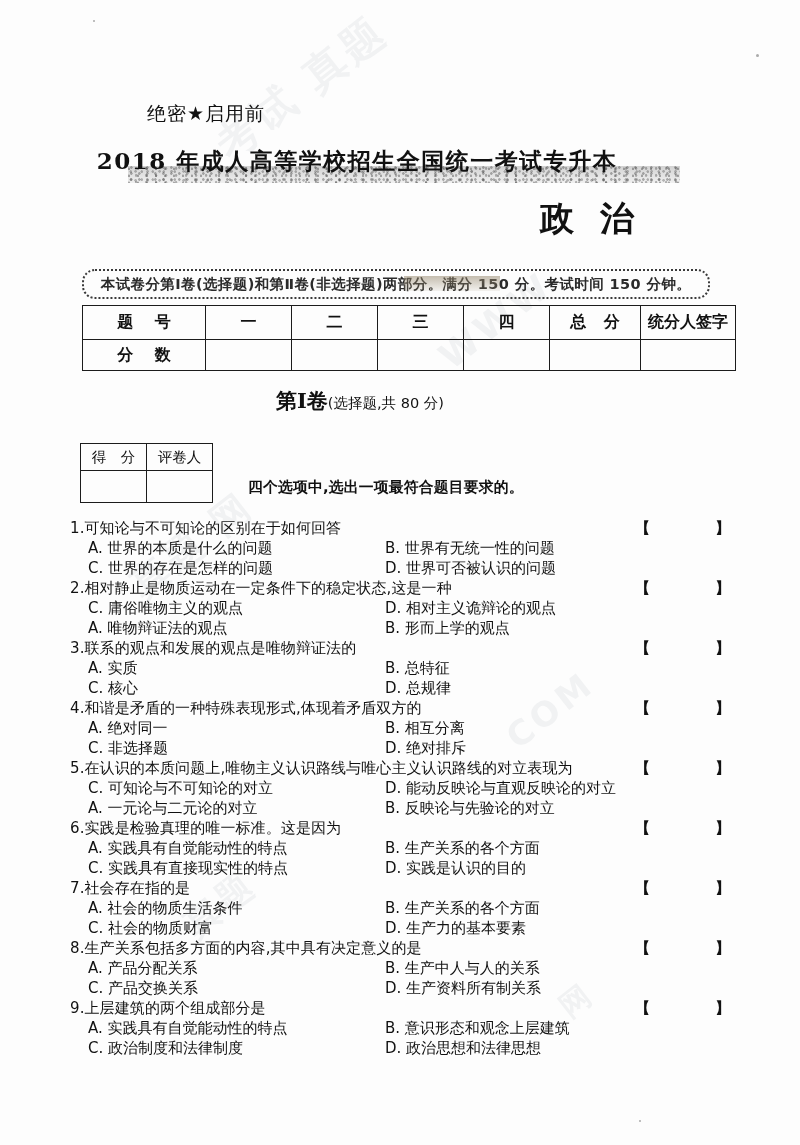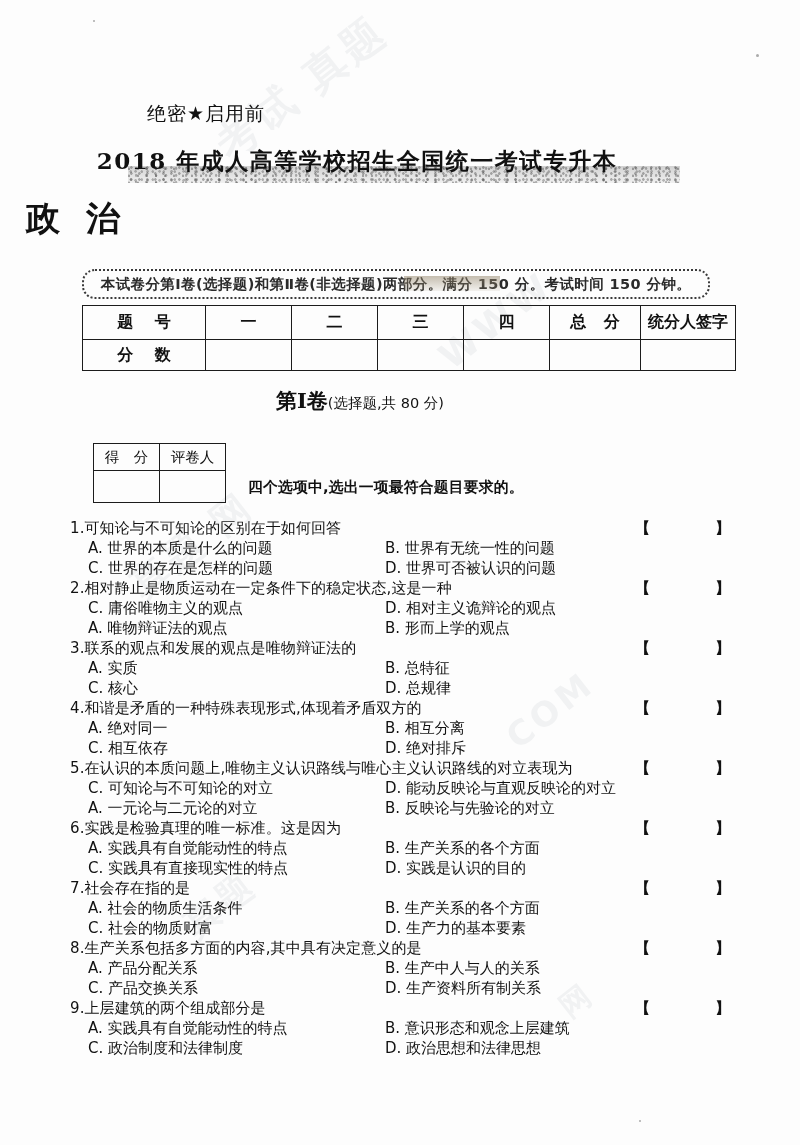--- a/index.html
+++ b/index.html
@@ -87,21 +87,21 @@
     letter-spacing: 1.5px;
     font-family: "DejaVu Serif", "Liberation Serif", serif;
     margin-left: 31px;
   }
 
   .subject-title {
     position: absolute;
     left: 0;
     top: 196px;
     width: 660px;
-    text-align: left;
+    text-align: right;
     font-size: 34px;
     font-weight: bold;
     letter-spacing: 26px;
     text-indent: 26px;
     font-family: "DejaVu Sans", "Liberation Sans", sans-serif;
   }
 
   
   .notice {
     position: absolute;
@@ -171,21 +171,20 @@
   }
 
   
   .marker-box {
     position: absolute;
     left: 80px;
     top: 443px;
     width: 133px;
     border-collapse: collapse;
     table-layout: fixed;
-    margin-left: 13px;
   }
   .marker-box td {
     border: 1.5px solid #1c1c1c;
     height: 26px;
     text-align: center;
     font-size: 14.5px;
     font-family: "DejaVu Sans", "Liberation Sans", sans-serif;
     padding: 0;
   }
   .marker-box td.de-fen { letter-spacing: 5px; text-indent: 5px; }
@@ -348,21 +347,21 @@
           <span class="opt-right">D. 总规律</span>
         </div>
       </div>
       <div class="question">
         <div class="q-stem">4.和谐是矛盾的一种特殊表现形式,体现着矛盾双方的<span class="q-bracket">【 】</span></div>
         <div class="opt-row">
           <span class="opt-left">A. 绝对同一</span>
           <span class="opt-right">B. 相互分离</span>
         </div>
         <div class="opt-row">
-          <span class="opt-left">C. 相互依存</span>
+          <span class="opt-left">C. 非选择题</span>
           <span class="opt-right">D. 绝对排斥</span>
         </div>
       </div>
       <div class="question">
         <div class="q-stem">5.在认识的本质问题上,唯物主义认识路线与唯心主义认识路线的对立表现为<span class="q-bracket">【 】</span></div>
         <div class="opt-row">
           <span class="opt-left">C. 可知论与不可知论的对立</span>
           <span class="opt-right">D. 能动反映论与直观反映论的对立</span>
         </div>
         <div class="opt-row">

